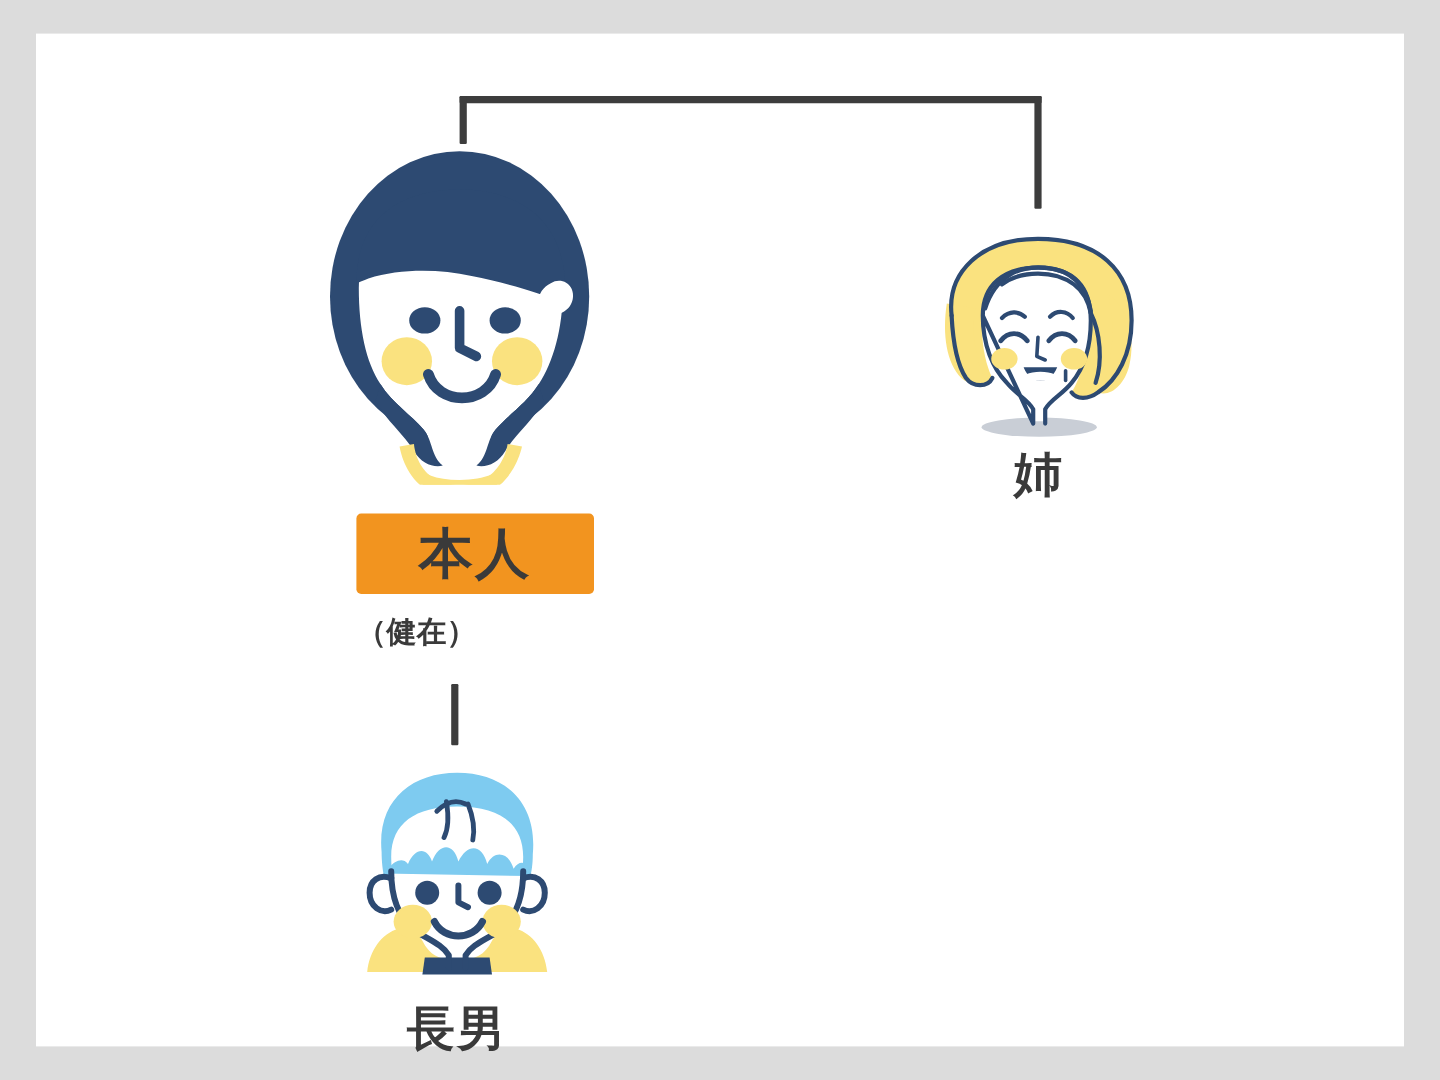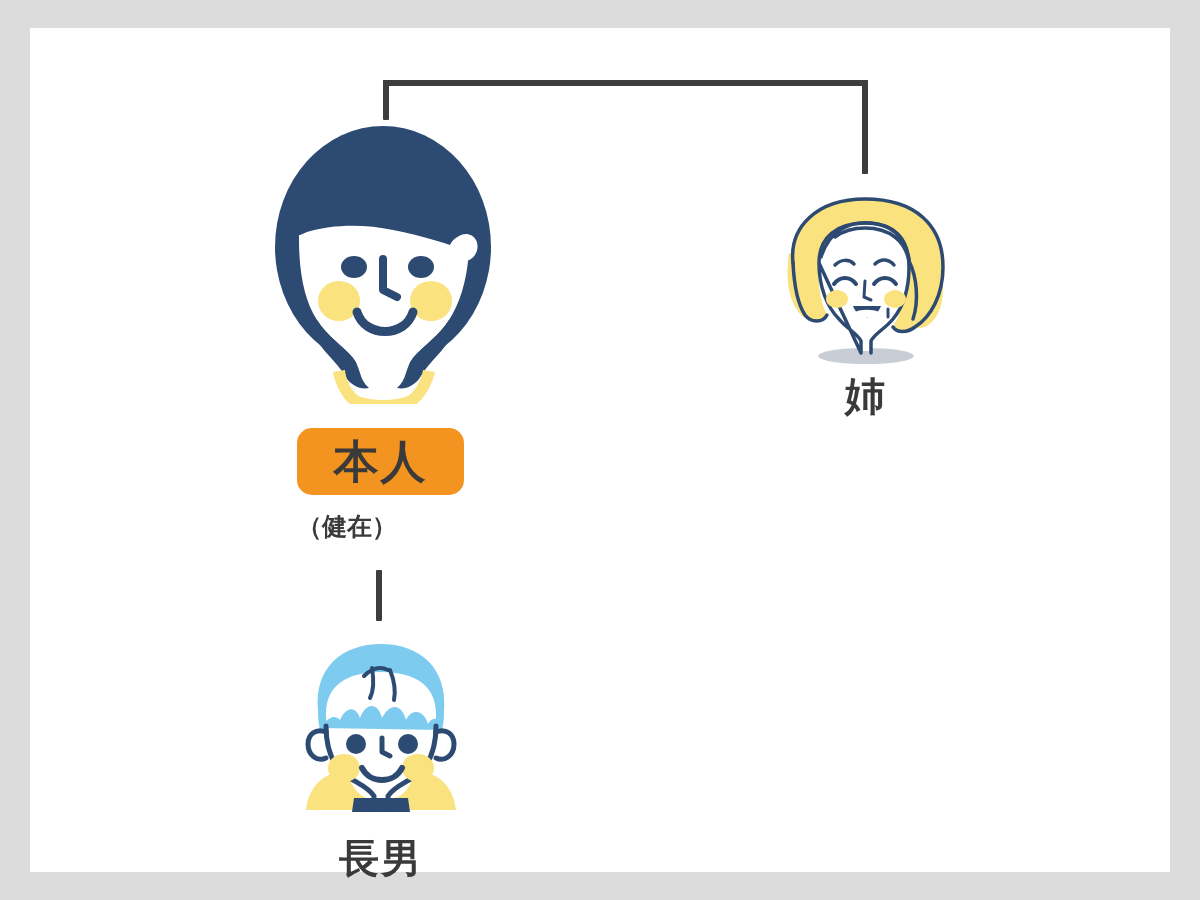--- a/index.html
+++ b/index.html
@@ -78,24 +78,24 @@
   #child-avatar {
     left: 268px;
     top: 600px;
     width: 166px;
     height: 200px;
   }
   
   #self-badge {
     left: 267px;
     top: 400px;
-    width: 167px;
+    width: 198px;
     height: 67px;
     background: #f2941f;
-    border-radius: 15px;
+    border-radius: 4px;
     display: flex;
     align-items: center;
     justify-content: center;
     box-sizing: border-box;
   }
   #self-badge-label {
     font-size: 45px;
     font-weight: bold;
     color: #3a3a3a;
     letter-spacing: 2px;

